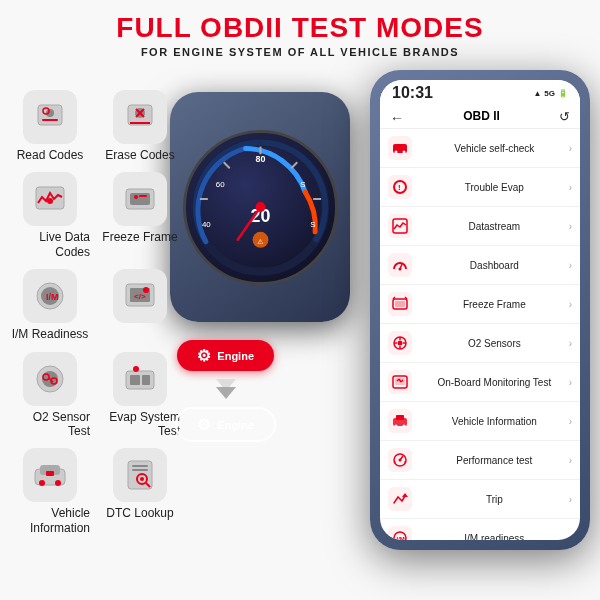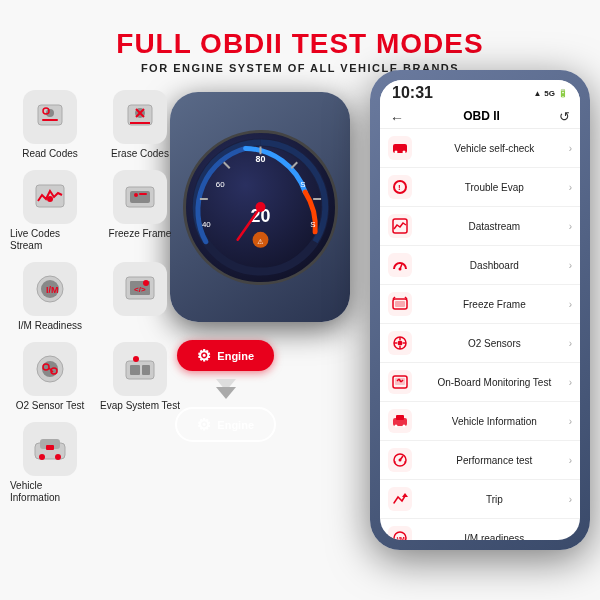--- a/index.html
+++ b/index.html
@@ -15,21 +15,21 @@
     
     .bg {
       position: absolute;
       inset: 0;
       background: #f8f8f8;
     }
 
     
     .header {
       text-align: center;
-      padding: 28px 10px 6px;
+      padding: 12px 10px 6px;
       position: relative;
       z-index: 2;
     }
     .header-title {
       font-size: 28px;
       font-weight: 900;
       color: #e8001c;
       letter-spacing: 1px;
       text-transform: uppercase;
     }
@@ -68,23 +68,23 @@
       justify-content: center;
       margin-bottom: 4px;
       position: relative;
       overflow: hidden;
     }
     .icon-box svg {
       width: 36px;
       height: 36px;
     }
     .icon-label {
-      font-size: 10px;
+      font-size: 12px;
       color: #222;
-      text-align: left;
+      text-align: right;
       font-weight: 500;
       line-height: 1.2;
     }
 
     
     .phone-wrapper {
       position: absolute;
       right: 10px;
       top: 70px;
       z-index: 3;
@@ -310,21 +310,21 @@
   </div>
 
   <div class="icon-item">
     <div class="icon-box">
       <svg viewBox="0 0 36 36">
         <rect x="4" y="6" width="28" height="22" rx="3" fill="#ccc" stroke="#aaa" stroke-width="1"></rect>
         <polyline points="6,22 10,16 14,20 18,12 22,18 26,14 30,16" fill="none" stroke="#e8001c" stroke-width="2"></polyline>
         <circle cx="18" cy="20" r="3" fill="#e8001c"></circle>
       </svg>
     </div>
-    <span class="icon-label">Live Codes Stream</span>
+    <span class="icon-label">Live Data Codes</span>
   </div>
 
   <div class="icon-item">
     <div class="icon-box">
       <svg viewBox="0 0 36 36">
         <rect x="4" y="8" width="28" height="20" rx="3" fill="#ccc" stroke="#aaa" stroke-width="1"></rect>
         <rect x="8" y="12" width="20" height="12" rx="2" fill="#888"></rect>
         <circle cx="14" cy="16" r="2" fill="#e8001c"></circle>
         <rect x="17" y="14" width="8" height="2" rx="1" fill="#e8001c"></rect>
       </svg>
@@ -385,20 +385,33 @@
         <rect x="3" y="12" width="30" height="16" rx="4" fill="#ccc" stroke="#aaa" stroke-width="1"></rect>
         <rect x="8" y="8" width="20" height="10" rx="3" fill="#aaa"></rect>
         <circle cx="10" cy="26" r="3" fill="#e8001c"></circle>
         <circle cx="26" cy="26" r="3" fill="#e8001c"></circle>
         <rect x="14" y="14" width="8" height="5" rx="1" fill="#e8001c"></rect>
       </svg>
     </div>
     <span class="icon-label">Vehicle Information</span>
   </div>
 
+  <div class="icon-item">
+    <div class="icon-box">
+      <svg viewBox="0 0 36 36">
+        <rect x="6" y="4" width="24" height="28" rx="3" fill="#ccc" stroke="#aaa" stroke-width="1"></rect>
+        <rect x="10" y="8" width="16" height="2" rx="1" fill="#888"></rect>
+        <rect x="10" y="12" width="16" height="2" rx="1" fill="#888"></rect>
+        <circle cx="20" cy="22" r="5" fill="none" stroke="#e8001c" stroke-width="2"></circle>
+        <line x1="24" y1="26" x2="28" y2="30" stroke="#e8001c" stroke-width="2"></line>
+        <circle cx="20" cy="22" r="2" fill="#e8001c"></circle>
+      </svg>
+    </div>
+    <span class="icon-label">DTC Lookup</span>
+  </div>
 </div>
 
 <div class="gauge-wrapper">
   <div class="gauge-device">
     <div class="gauge-face">
 
       <svg width="150" height="150" viewBox="0 0 150 150">
 
         <circle cx="75" cy="75" r="65" fill="none" stroke="#1a2040" stroke-width="8"></circle>
 

